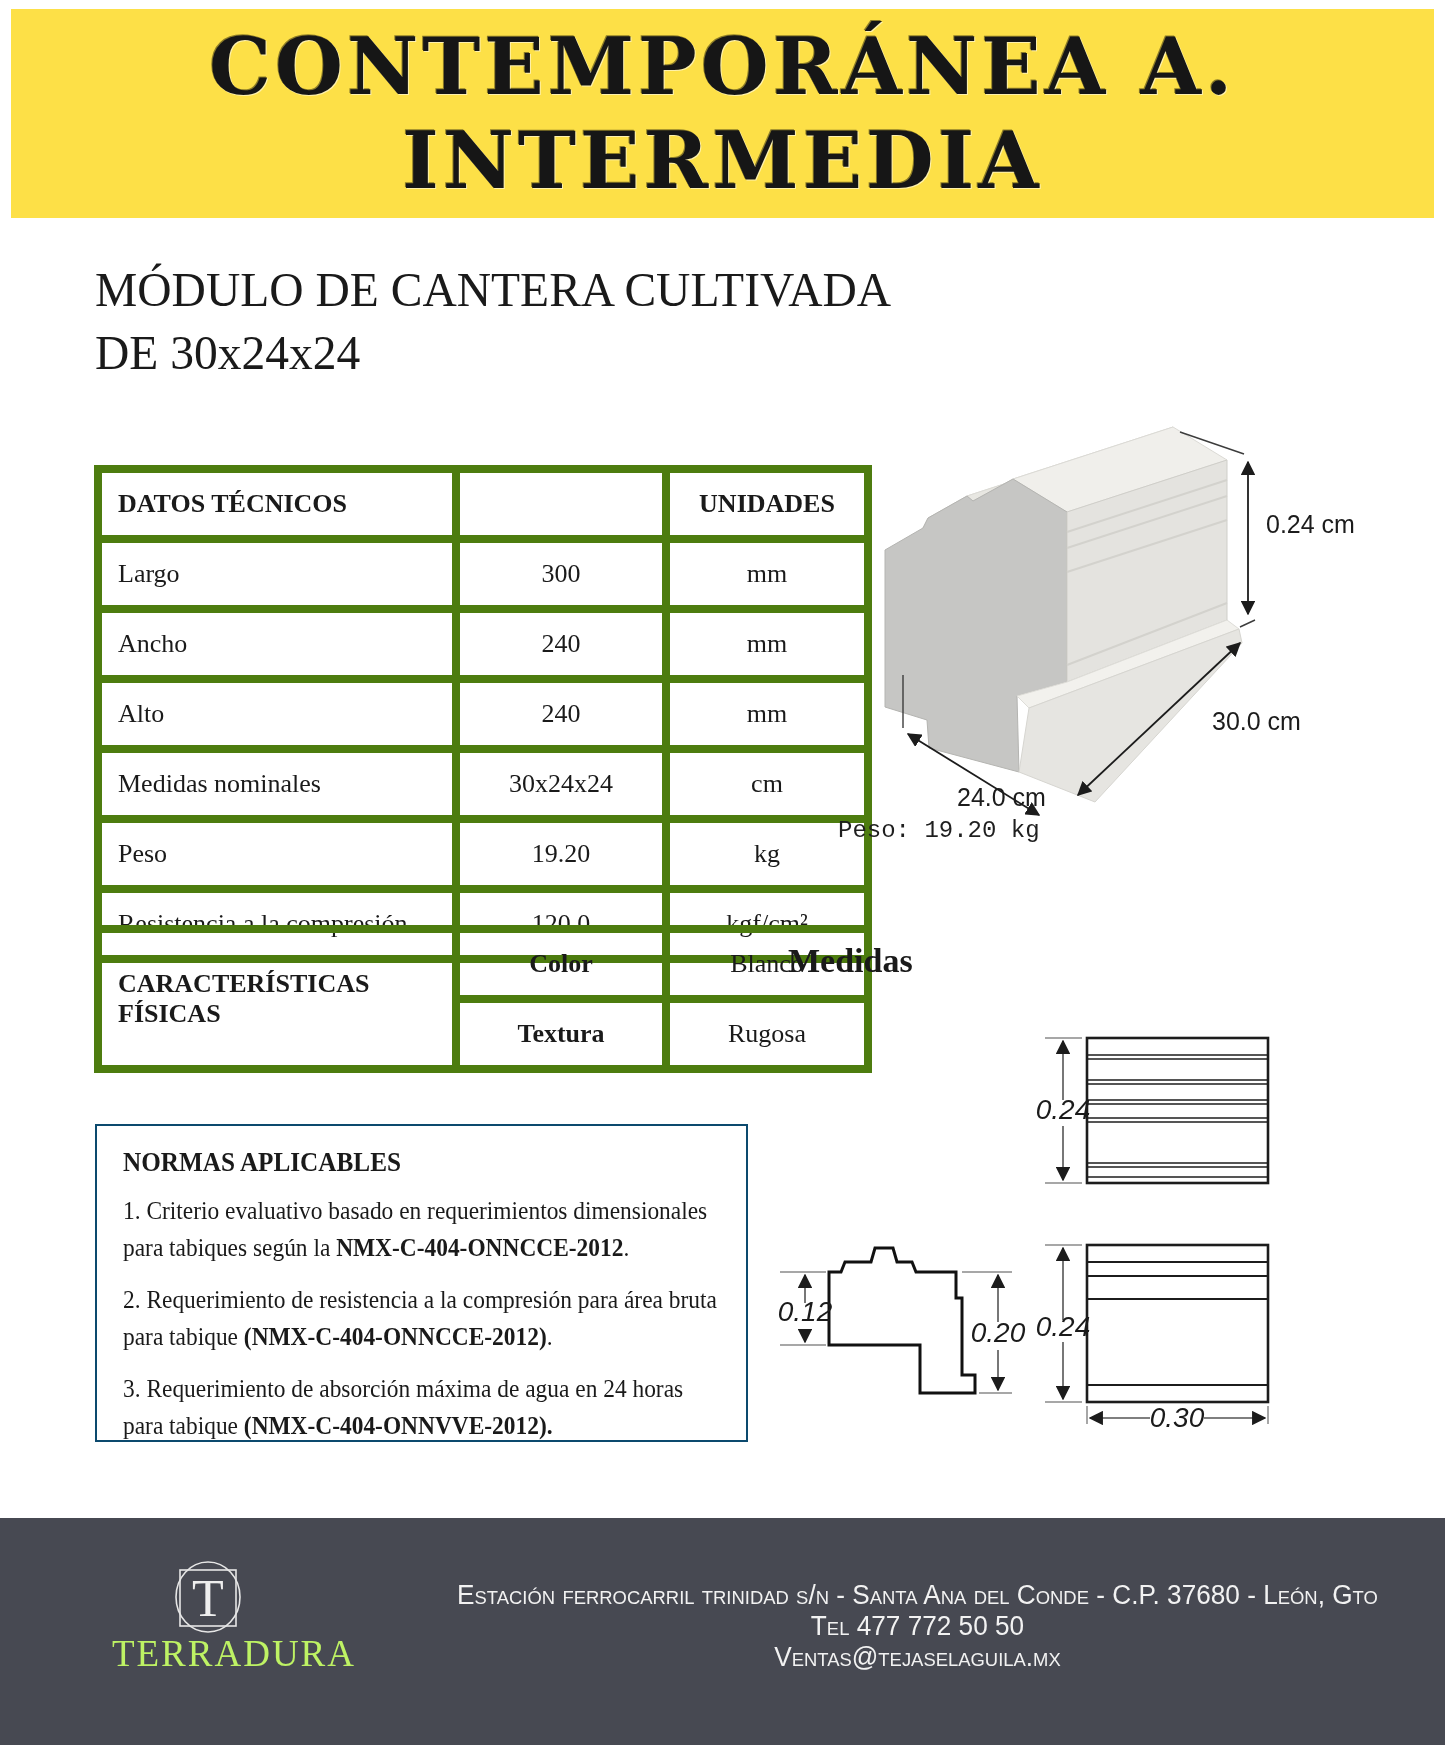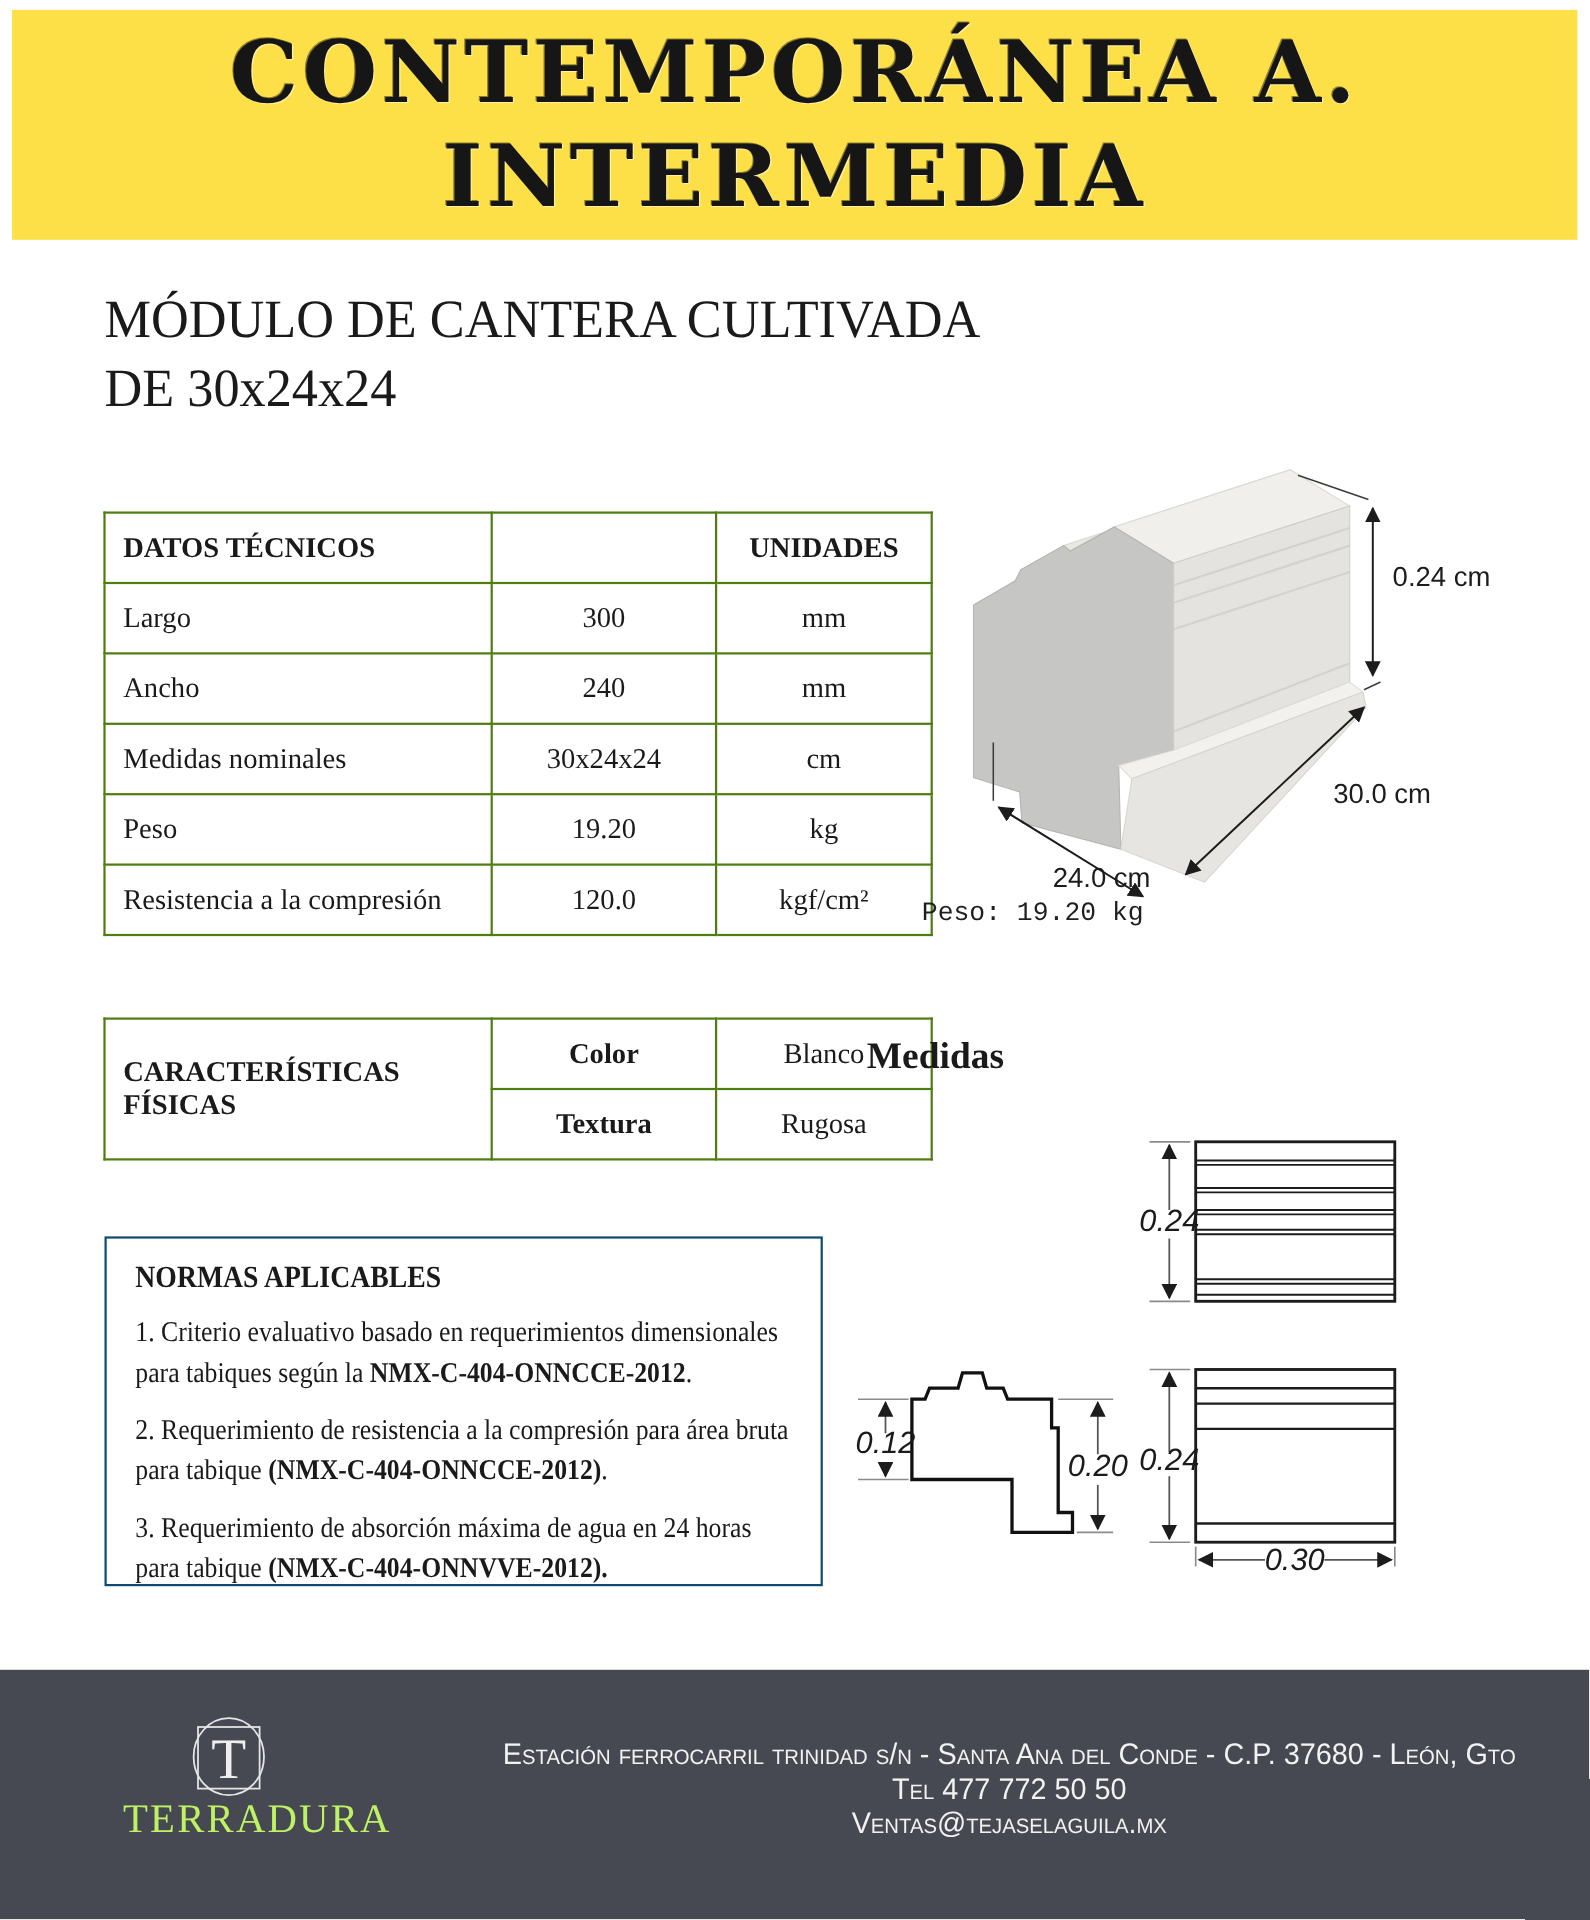--- a/index.html
+++ b/index.html
@@ -12,21 +12,21 @@
   .header-band .hline{font-family:"DejaVu Serif","Liberation Serif",serif;font-weight:700;
                font-size:78px;line-height:94px;letter-spacing:4px;color:#161616;
                text-shadow:1px 1px 0 rgba(255,255,255,.55),-1px -1px 0 rgba(0,0,0,.45);}
 
   
   .doc-title{position:absolute;left:95px;top:258px;font-size:49px;line-height:63px;
              transform:scaleX(.97);transform-origin:0 0;white-space:nowrap;}
 
   
   table.spec{position:absolute;border-collapse:collapse;table-layout:fixed;}
-  table.spec td{border:2px solid #4d7c0f;font-size:26px;padding:16px;white-space:nowrap;overflow:visible;}
+  table.spec td{border:8px solid #4d7c0f;font-size:26px;padding:16px;white-space:nowrap;overflow:visible;}
   td.c1{width:318px;text-align:left;padding-left:10px;}
   td.c2{width:170px;text-align:center;}
   td.c3{width:162px;text-align:center;}
   .datos{left:94px;top:465px;}
   .datos tr{height:56px;}
   .datos tr.hrow{height:48px;}
   .bold{font-weight:700;}
   .fisicas{left:94px;top:925px;}
   .fisicas tr{height:46px;}
   .fisicas td.tcell{font-weight:700;line-height:1.15;vertical-align:middle;}
@@ -80,20 +80,25 @@
       <td class="c2"></td>
       <td class="c3 bold">UNIDADES</td>
     </tr>
     <tr>
       <td class="c1">Largo</td>
       <td class="c2">300</td>
       <td class="c3">mm</td>
     </tr>
     <tr>
       <td class="c1">Ancho</td>
+      <td class="c2">240</td>
+      <td class="c3">mm</td>
+    </tr>
+    <tr>
+      <td class="c1">Alto</td>
       <td class="c2">240</td>
       <td class="c3">mm</td>
     </tr>
     <tr>
       <td class="c1">Medidas nominales</td>
       <td class="c2">30x24x24</td>
       <td class="c3">cm</td>
     </tr>
     <tr>
       <td class="c1">Peso</td>

